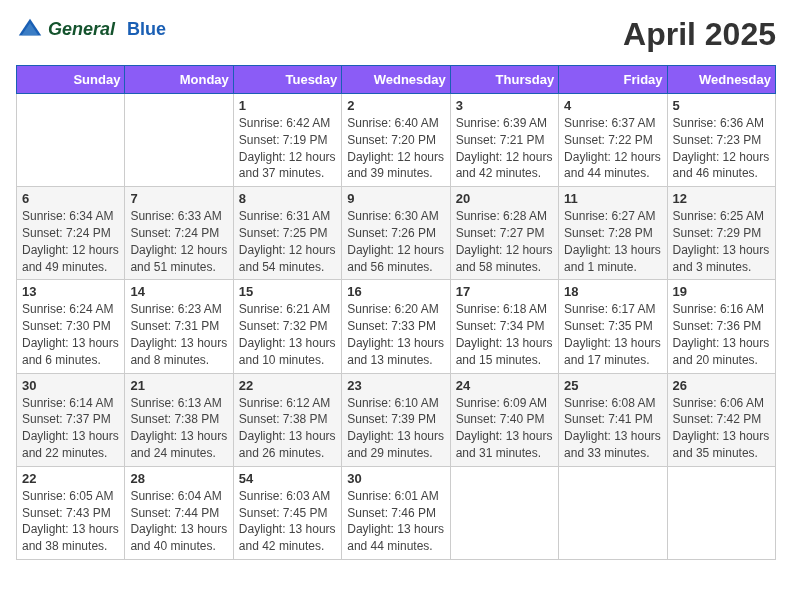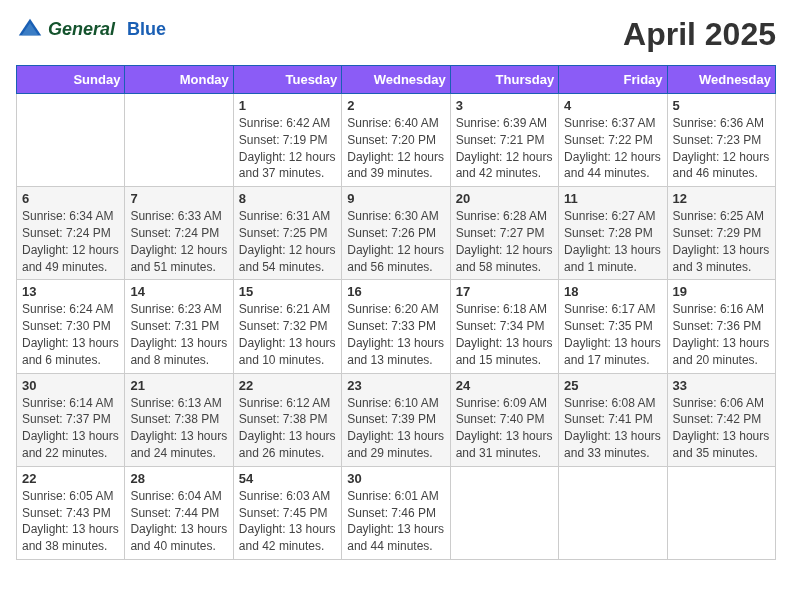--- a/index.html
+++ b/index.html
@@ -223,21 +223,21 @@
         </td>
         <td>
           <span class="day-num">24</span>
           <div class="day-info">Sunrise: 6:09 AM<br>Sunset: 7:40 PM<br>Daylight: 13 hours and 31 minutes.</div>
         </td>
         <td>
           <span class="day-num">25</span>
           <div class="day-info">Sunrise: 6:08 AM<br>Sunset: 7:41 PM<br>Daylight: 13 hours and 33 minutes.</div>
         </td>
         <td>
-          <span class="day-num">33</span>
+          <span class="day-num">26</span>
           <div class="day-info">Sunrise: 6:06 AM<br>Sunset: 7:42 PM<br>Daylight: 13 hours and 35 minutes.</div>
         </td>
       </tr>
       <tr>
         <td>
           <span class="day-num">22</span>
           <div class="day-info">Sunrise: 6:05 AM<br>Sunset: 7:43 PM<br>Daylight: 13 hours and 38 minutes.</div>
         </td>
         <td>
           <span class="day-num">28</span>

